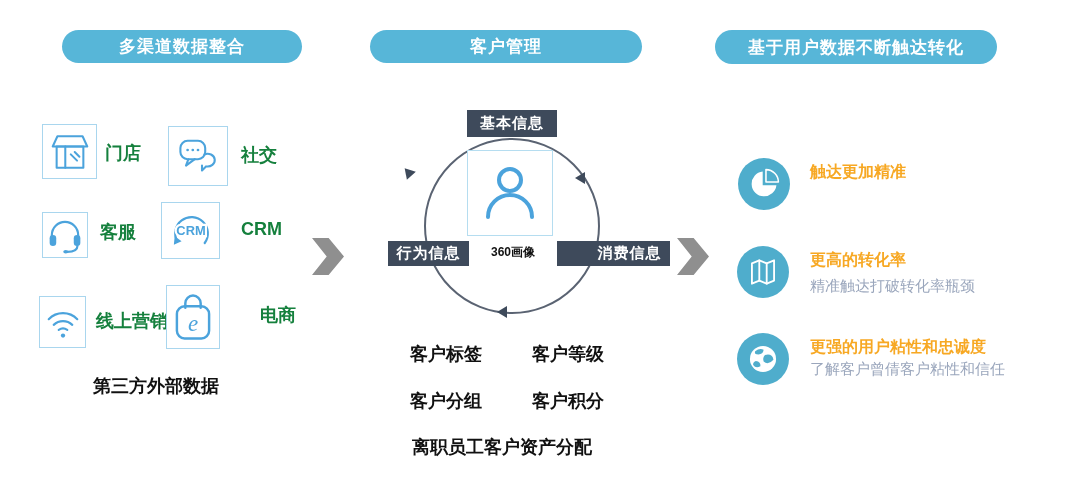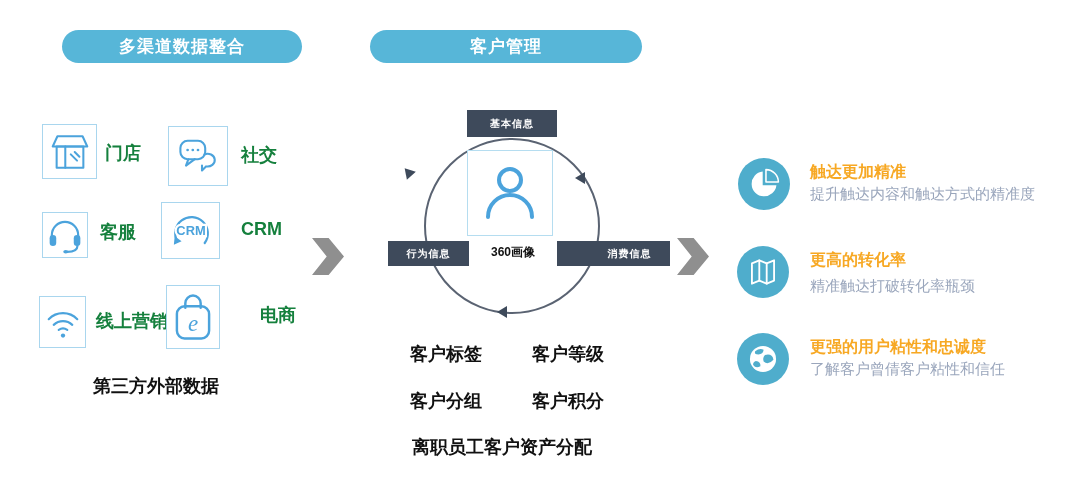--- a/index.html
+++ b/index.html
@@ -42,21 +42,21 @@
   }
   .chev1{left:312px;top:238px;}
   .chev2{left:677px;top:238px;}
 
   
   .hub-circle{
     position:absolute;left:424px;top:138px;width:176px;height:176px;border-radius:50%;
     border:2px solid #5a6372;box-sizing:border-box;background:transparent;
   }
   .tag{
-    position:absolute;background:#3e4a5b;color:#fff;font-weight:bold;font-size:10px;
+    position:absolute;background:#3e4a5b;color:#fff;font-weight:bold;font-size:15px;
     display:flex;align-items:center;justify-content:center;letter-spacing:1px;
   }
   .tag-top{left:467px;top:110px;width:90px;height:27px;}
   .tag-left{left:388px;top:241px;width:81px;height:25px;}
   .tag-right{left:557px;top:241px;width:81px;height:25px;padding-left:32px;}
   .person-box{
     position:absolute;left:467px;top:150px;width:86px;height:86px;background:#fff;
     border:1px solid #b5ddf0;display:flex;align-items:center;justify-content:center;box-sizing:border-box;
   }
   .label-360{position:absolute;left:477px;top:244px;width:72px;text-align:center;font-weight:bold;font-size:12px;color:#111;}
@@ -87,20 +87,21 @@
 
   svg{display:block;}
 </style>
 </head>
 <body>
 
 <div class="canvas">
 
   <div class="pill pill2">客户管理</div>
   <div class="pill pill1">多渠道数据整合</div>
+  <div class="pill pill3">基于用户数据不断触达转化</div>
 
   <div class="iconbox b1">
     <span>
       <svg width="44" height="44" viewBox="0 0 56 56" fill="none" stroke="#4ba3dc" stroke-width="2.6" stroke-linejoin="round" stroke-linecap="round">
         <polygon points="12,8 44,8 50,21 6,21"></polygon>
         <rect x="11" y="21" width="34" height="27"></rect>
         <line x1="22" y1="21" x2="22" y2="48"></line>
         <line x1="29" y1="31" x2="37" y2="39"></line>
         <line x1="34" y1="28" x2="40" y2="34"></line>
       </svg>
@@ -200,21 +201,20 @@
 
   <div class="benefit-circle bc0">
     <span>
       <svg width="34" height="34" viewBox="0 0 52 52" fill="none">
         <path d="M24 7 A19 19 0 1 0 45 28 L24 28 Z" fill="#ffffff"></path>
         <path d="M29 4 V23 H48 A19 19 0 0 0 29 4 Z" stroke="#ffffff" stroke-width="2.4" fill="none" stroke-linejoin="round"></path>
       </svg>
     </span>
   </div>
   <span class="benefit-title bt0">触达更加精准</span>
-  <span class="benefit-desc bd0">提升触达内容和触达方式的精准度</span>
 
   <div class="benefit-circle bc1">
     <span>
       <svg width="32" height="32" viewBox="0 0 52 52" fill="none" stroke="#ffffff" stroke-width="3" stroke-linejoin="round" stroke-linecap="round">
         <path d="M8 12 L20 7 L32 12 L44 7 V40 L32 45 L20 40 L8 45 Z"></path>
         <line x1="20" y1="7" x2="20" y2="40"></line>
         <line x1="32" y1="12" x2="32" y2="45"></line>
       </svg>
     </span>
   </div>

